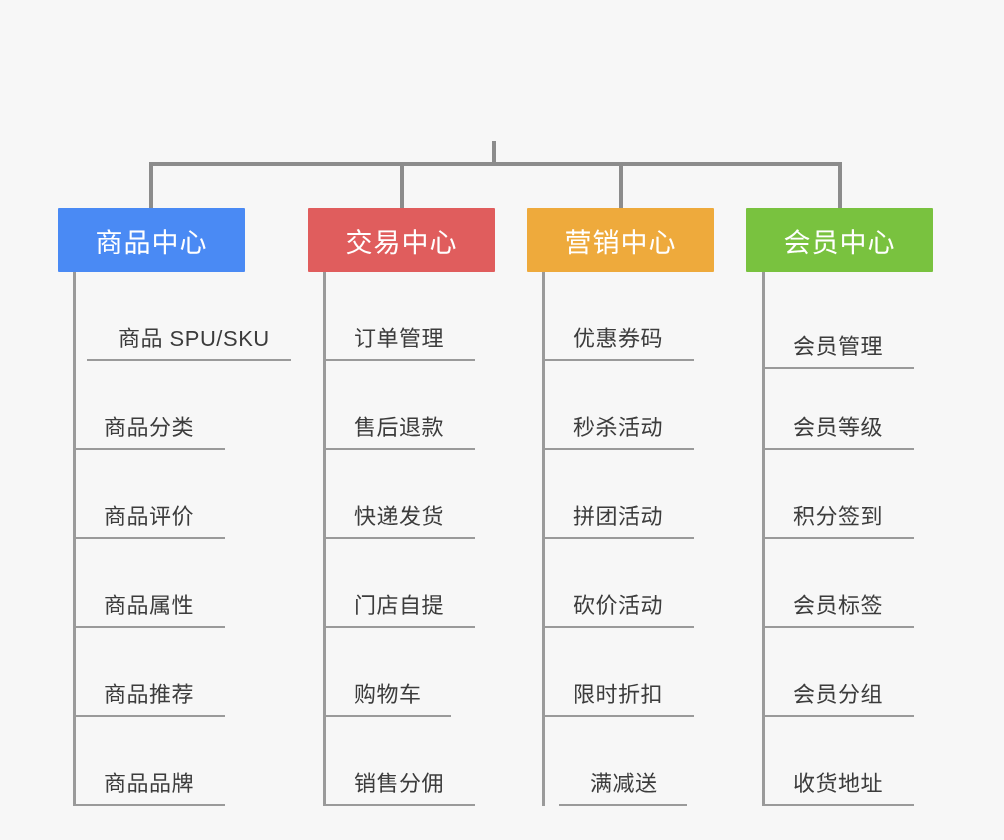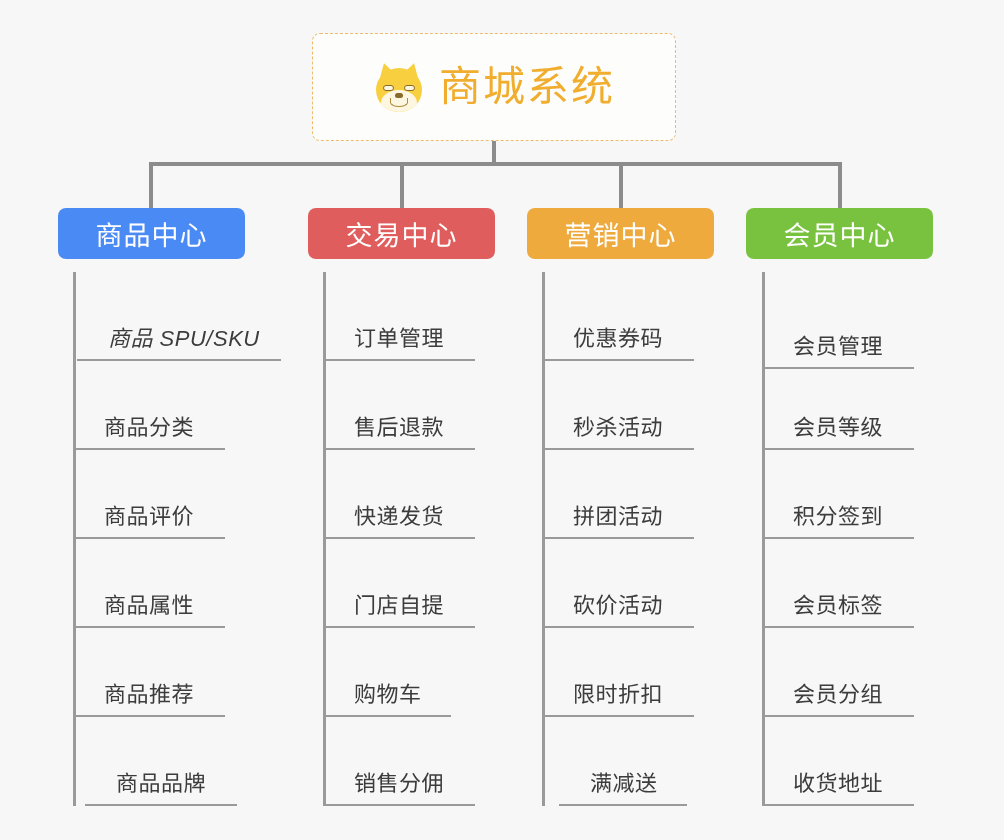--- a/index.html
+++ b/index.html
@@ -112,23 +112,23 @@
   .conn {
     position: absolute;
     background: #8c8c8c;
   }
   .conn-v { width: 4px; }
   .conn-h { height: 4px; }
 
   
   .cat-header {
     position: absolute;
-    height: 51px;
+    height: 64px;
     box-sizing: border-box;
-    border-radius: 8px;
+    border-radius: 1px;
     display: flex;
     align-items: center;
     justify-content: center;
     color: #ffffff;
     font-size: 27px;
     letter-spacing: 1px;
     white-space: nowrap;
   }
 
   
@@ -158,70 +158,56 @@
     bottom: 0;
     height: 2px;
     background: #9a9a9a;
   }
 </style>
 </head>
 <body>
 
 <div id="canvas">
 
-  <div class="root-node">
-    <div class="root-emoji">
-      <span class="ear l"></span>
-      <span class="ear r"></span>
-      <span class="head">
-        <span class="muzzle"></span>
-        <span class="eye l"></span>
-        <span class="eye r"></span>
-        <span class="nose"></span>
-        <span class="mouth"></span>
-      </span>
-    </div>
-    <div class="root-title">商城系统</div>
-  </div>
 
   <div class="conn conn-v" style="left:492px; top:141px; height:23px;"></div>
   <div class="conn conn-h" style="left:149px; top:162px; width:691px;"></div>
 
   <div class="conn conn-v" style="left:149px; top:162px; height:46px;"></div>
   <div class="conn conn-v" style="left:400px; top:162px; height:46px;"></div>
   <div class="conn conn-v" style="left:619px; top:162px; height:46px;"></div>
   <div class="conn conn-v" style="left:838px; top:162px; height:46px;"></div>
 
   <div id="columns-layer">
       <div class="cat-header" style="left: 58px; top: 208px; width: 187px; background: rgb(74, 138, 244);">
         <span>商品中心</span>
       </div>
       <div class="leaf-col" style="left: 73px; top: 272px;">
         <div class="leaf-trunk" style="height: 534px;"></div>
-        <div class="leaf-item" style="top: 0px; left: 4px; width: 214px; font-style: italic;">
+        <div class="leaf-item" style="top: 0px; left: 14px; width: 214px;">
           <span class="leaf-label">商品 SPU/SKU</span>
           <div class="leaf-rule" style="width: 204px;"></div>
         </div>
         <div class="leaf-item" style="top: 89px; left: 0px; width: 162px;">
           <span class="leaf-label">商品分类</span>
           <div class="leaf-rule" style="width: 152px;"></div>
         </div>
         <div class="leaf-item" style="top: 178px; left: 0px; width: 162px;">
           <span class="leaf-label">商品评价</span>
           <div class="leaf-rule" style="width: 152px;"></div>
         </div>
         <div class="leaf-item" style="top: 267px; left: 0px; width: 162px;">
           <span class="leaf-label">商品属性</span>
           <div class="leaf-rule" style="width: 152px;"></div>
         </div>
         <div class="leaf-item" style="top: 356px; left: 0px; width: 162px;">
           <span class="leaf-label">商品推荐</span>
           <div class="leaf-rule" style="width: 152px;"></div>
         </div>
-        <div class="leaf-item" style="top: 445px; left: 0px; width: 162px; margin-left: 12px;">
+        <div class="leaf-item" style="top: 445px; left: 0px; width: 162px;">
           <span class="leaf-label">商品品牌</span>
           <div class="leaf-rule" style="width: 152px;"></div>
         </div>
       </div>
       <div class="cat-header" style="left: 308px; top: 208px; width: 187px; background: rgb(224, 93, 93);">
         <span>交易中心</span>
       </div>
       <div class="leaf-col" style="left: 323px; top: 272px;">
         <div class="leaf-trunk" style="height: 534px;"></div>
         <div class="leaf-item" style="top: 0px; left: 0px; width: 162px; padding-left: 32px;">

